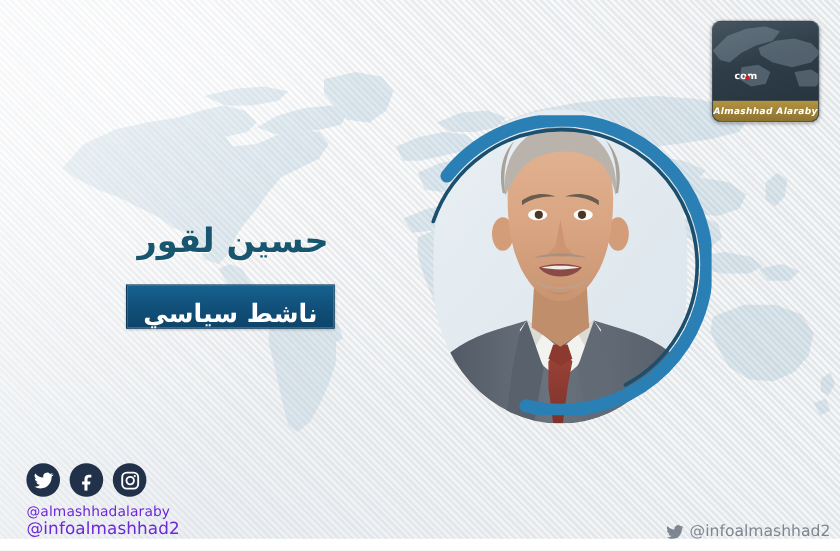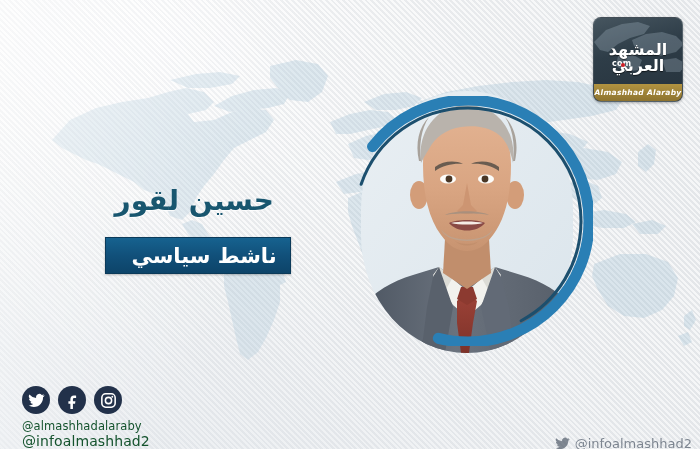--- a/index.html
+++ b/index.html
@@ -104,24 +104,23 @@
   .title-banner {
     position: absolute;
     left: 105px;
     top: 237px;
     width: 172px;
     height: 35px;
     background: linear-gradient(180deg, #16628f 0%, #11507a 50%, #0d4469 100%);
     border: 1px solid #0b3a59;
     box-shadow: 0 1px 2px rgba(0,0,0,0.25);
     display: flex;
-    align-items: center;
+    align-items: flex-end;
     justify-content: center;
     direction: rtl;
-    padding-left: 12px;
   }
   .title-banner span {
     color: #ffffff;
     font-size: 21px;
     font-weight: bold;
     letter-spacing: 0px;
   }
 
   
   .logo-box {
@@ -206,21 +205,21 @@
     width: 28px; height: 28px;
     border-radius: 50%;
     background: #22314a;
     display: flex;
     align-items: center;
     justify-content: center;
   }
   .sicon svg { display: block; }
   .handles {
     margin-top: 5px;
-    color: #14532d;
+    color: #6d28d9;
   }
   .handle-1 {
     font-size: 11.5px;
     letter-spacing: 0.1px;
     line-height: 1.25;
   }
   .handle-2 {
     font-size: 14px;
     letter-spacing: 0.1px;
     line-height: 1.25;
@@ -394,24 +393,20 @@
 
   <div class="logo-box">
     <div class="logo-map">
       <svg viewBox="0 0 104 66" preserveAspectRatio="none" aria-hidden="true">
         <path d="M6,28 L18,16 L34,10 L50,8 L62,12 L56,20 L42,24 L30,30 L20,38 L12,36 Z"></path>
         <path d="M44,26 L58,20 L74,18 L88,22 L96,30 L88,38 L72,42 L56,38 L46,32 Z"></path>
         <path d="M30,42 L44,40 L54,46 L50,56 L38,58 L28,52 Z"></path>
         <path d="M74,46 L88,44 L98,50 L92,58 L78,58 Z"></path>
       </svg>
     </div>
-    <div class="logo-arabic">
-      <div class="ln1">المشهد</div>
-      <div class="ln2">العربي</div>
-    </div>
     <div class="logo-com">com</div>
     <div class="logo-dot"></div>
     <div class="logo-footer">
       <span>Almashhad Alaraby</span>
     </div>
   </div>
 
   <div class="social">
     <div class="social-icons">
 

